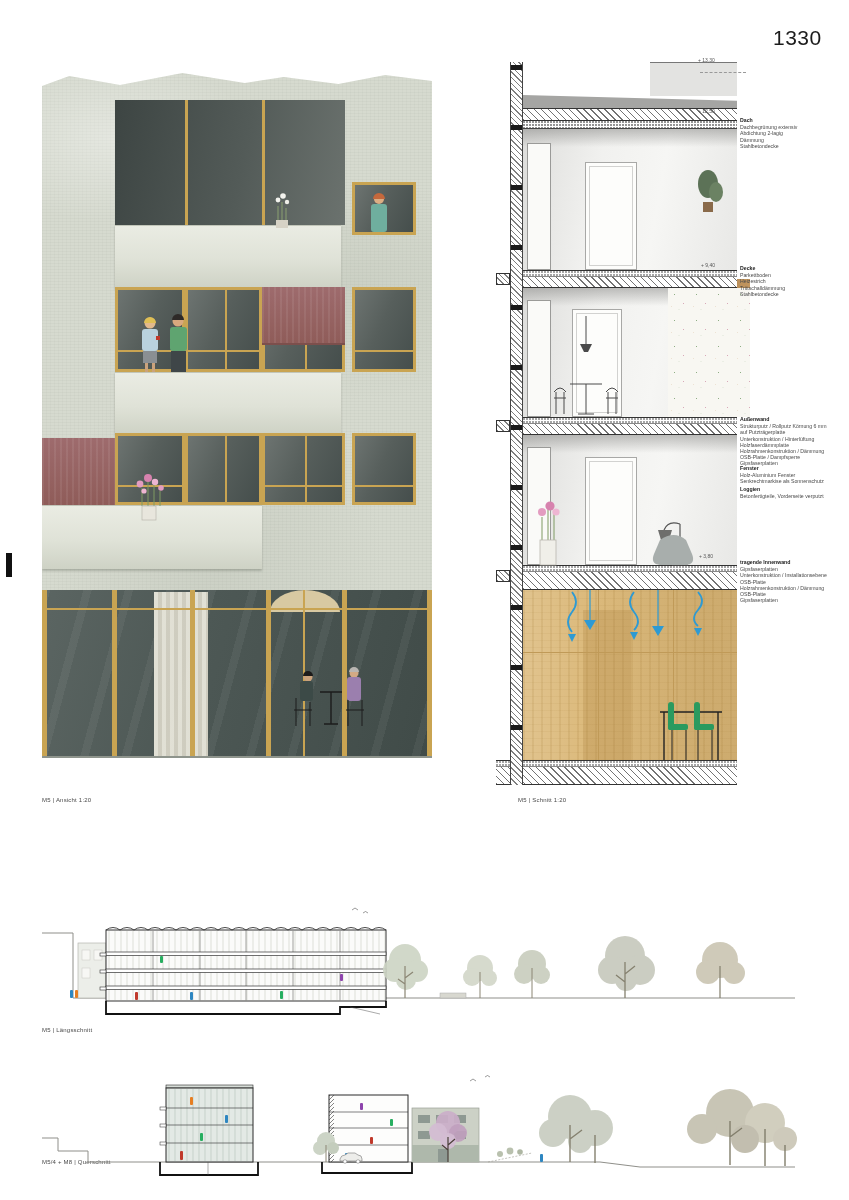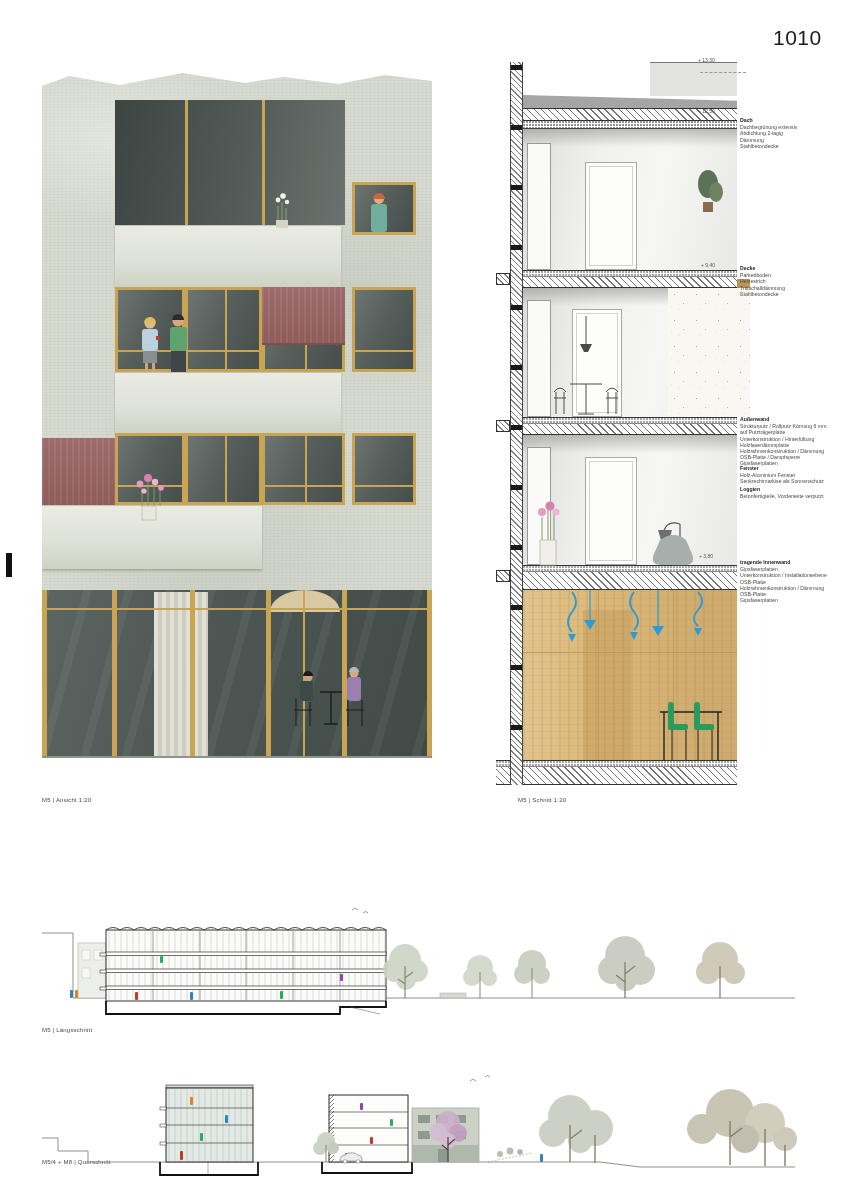--- a/index.html
+++ b/index.html
@@ -102,21 +102,21 @@
   .ann{left:740px;width:95px;font-size:5.2px;line-height:6.2px;color:#4a4a4a;}
   .ann .ann-title{font-weight:bold;color:#222;margin-bottom:1px;}
   .ann .ann-line{white-space:nowrap;}
   svg{display:block;}
 </style>
 </head>
 <body>
 
 <div class="board">
 
-  <div class="abs page-number">1010</div>
+  <div class="abs page-number">1330</div>
   <div class="abs reg-mark"></div>
 
   <div class="abs facade">
     <div class="abs loggia">
       <div class="abs post" style="left:70px"></div>
       <div class="abs post" style="left:147px"></div>
     </div>
     <div class="abs win" style="left:310px;top:112px;width:64px;height:53px"></div>
 
     <div class="abs slab" style="left:73px;top:155px;width:226px;height:62px"></div>

